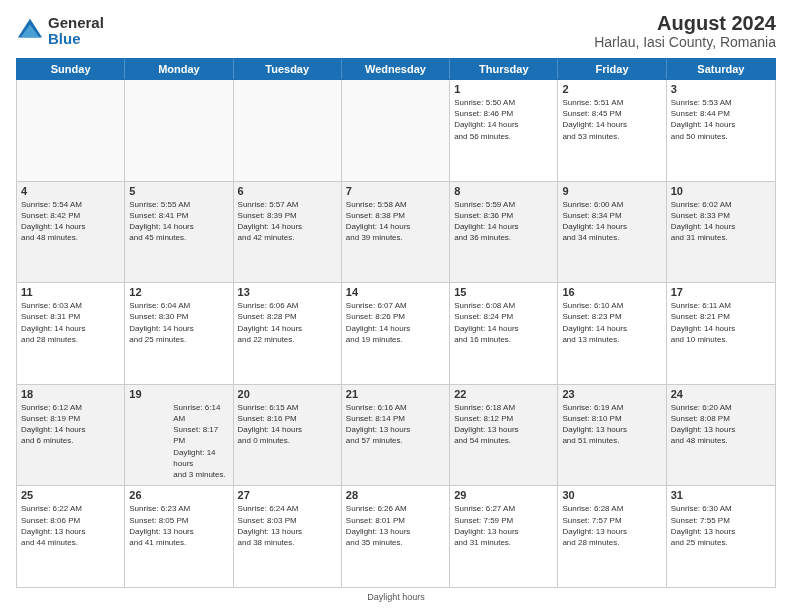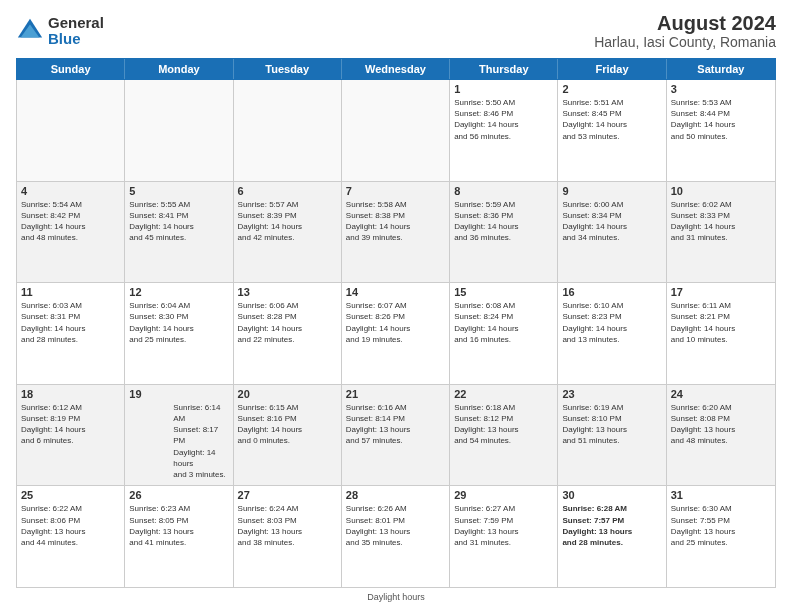--- a/index.html
+++ b/index.html
@@ -368,21 +368,21 @@
           </div>
           <div class="cal-cell">
             <div class="day-number">29</div>
             <div class="day-info" style="white-space: pre-line;">Sunrise: 6:27 AM
 Sunset: 7:59 PM
 Daylight: 13 hours
 and 31 minutes.</div>
           </div>
           <div class="cal-cell">
             <div class="day-number">30</div>
-            <div class="day-info" style="white-space: pre-line; font-weight: bold;">Sunrise: 6:28 AM
+            <div class="day-info" style="white-space: pre-line;">Sunrise: 6:28 AM
 Sunset: 7:57 PM
 Daylight: 13 hours
 and 28 minutes.</div>
           </div>
           <div class="cal-cell">
             <div class="day-number">31</div>
             <div class="day-info" style="white-space: pre-line;">Sunrise: 6:30 AM
 Sunset: 7:55 PM
 Daylight: 13 hours
 and 25 minutes.</div>

